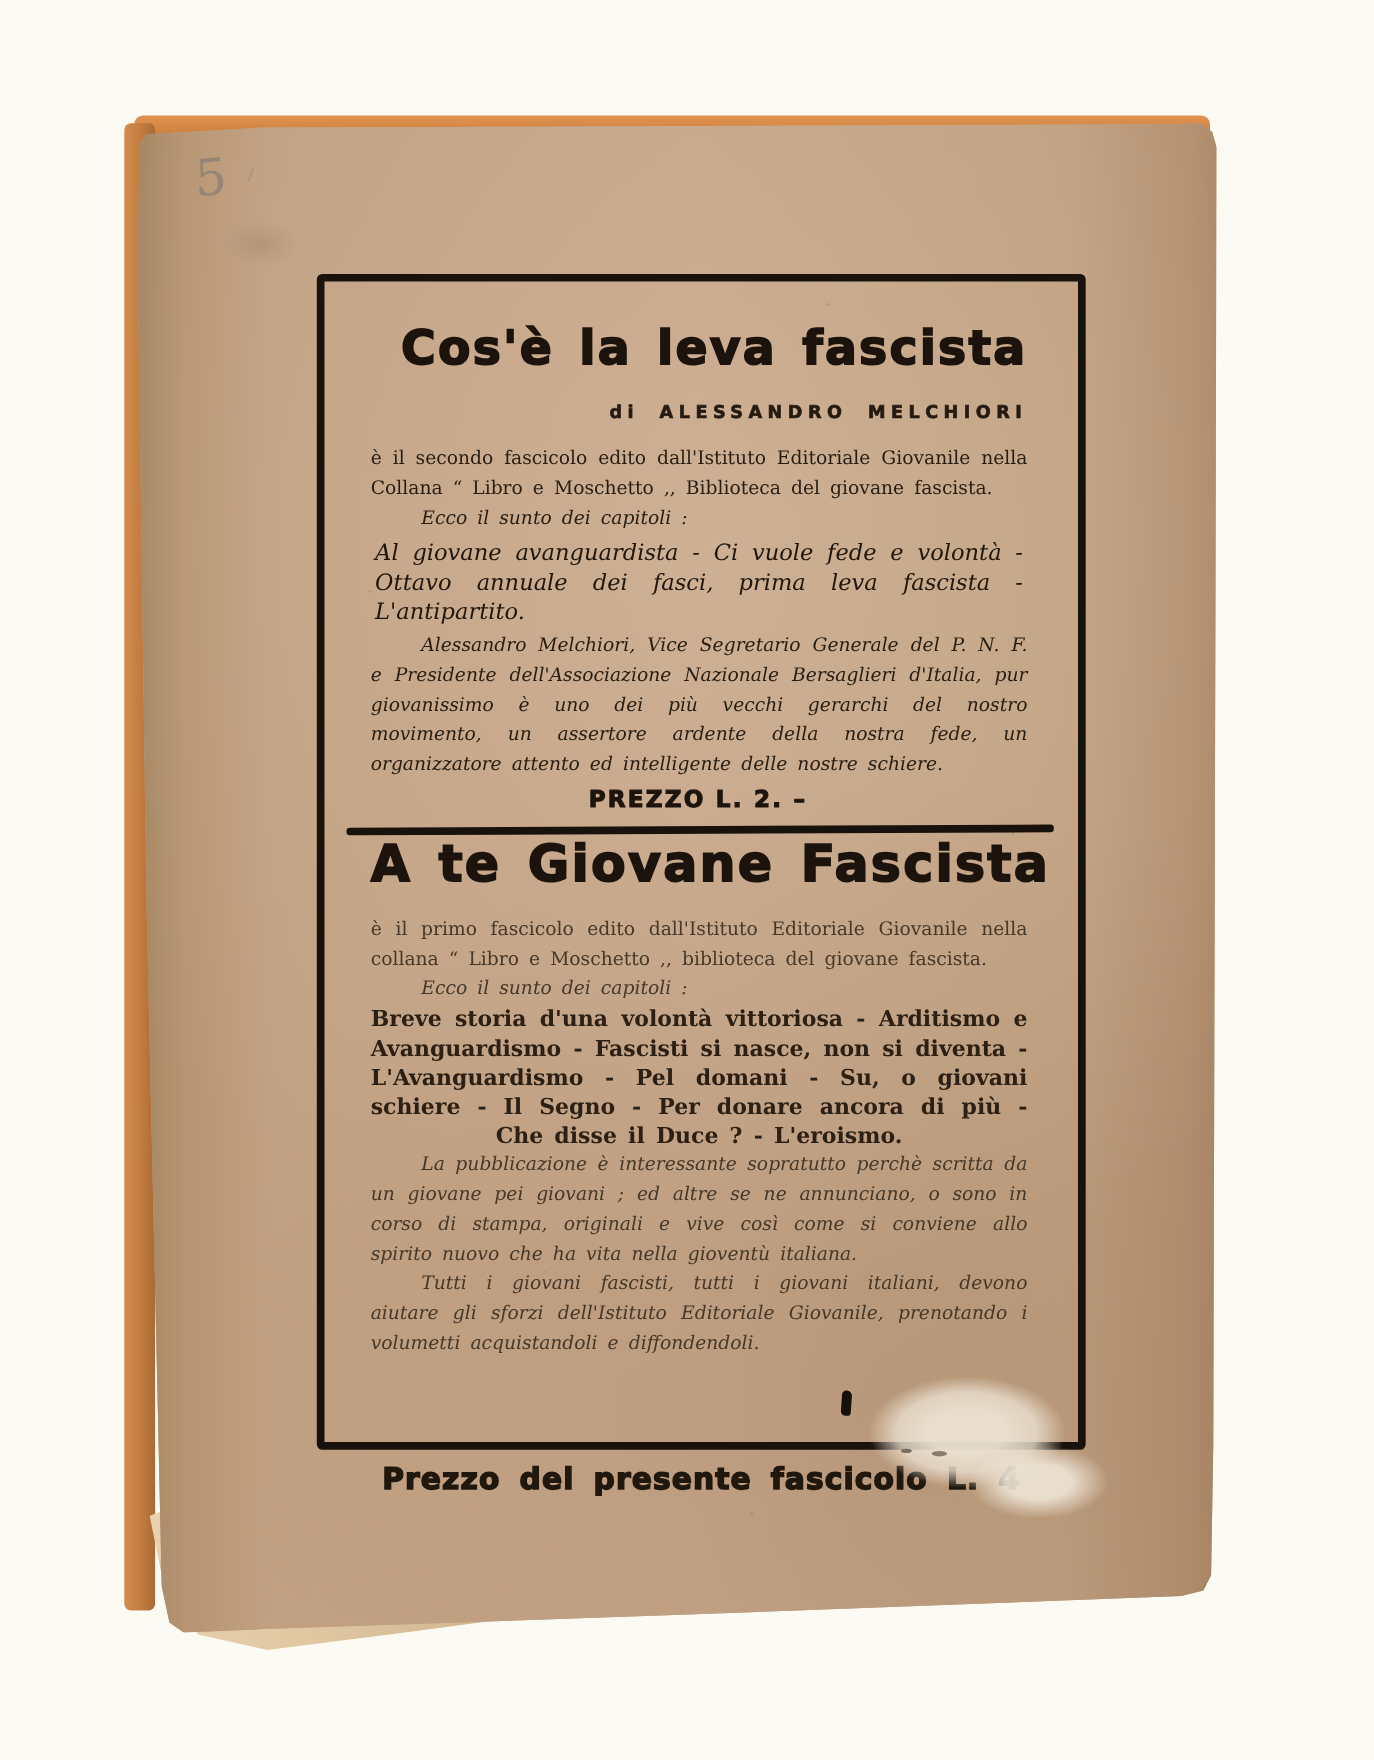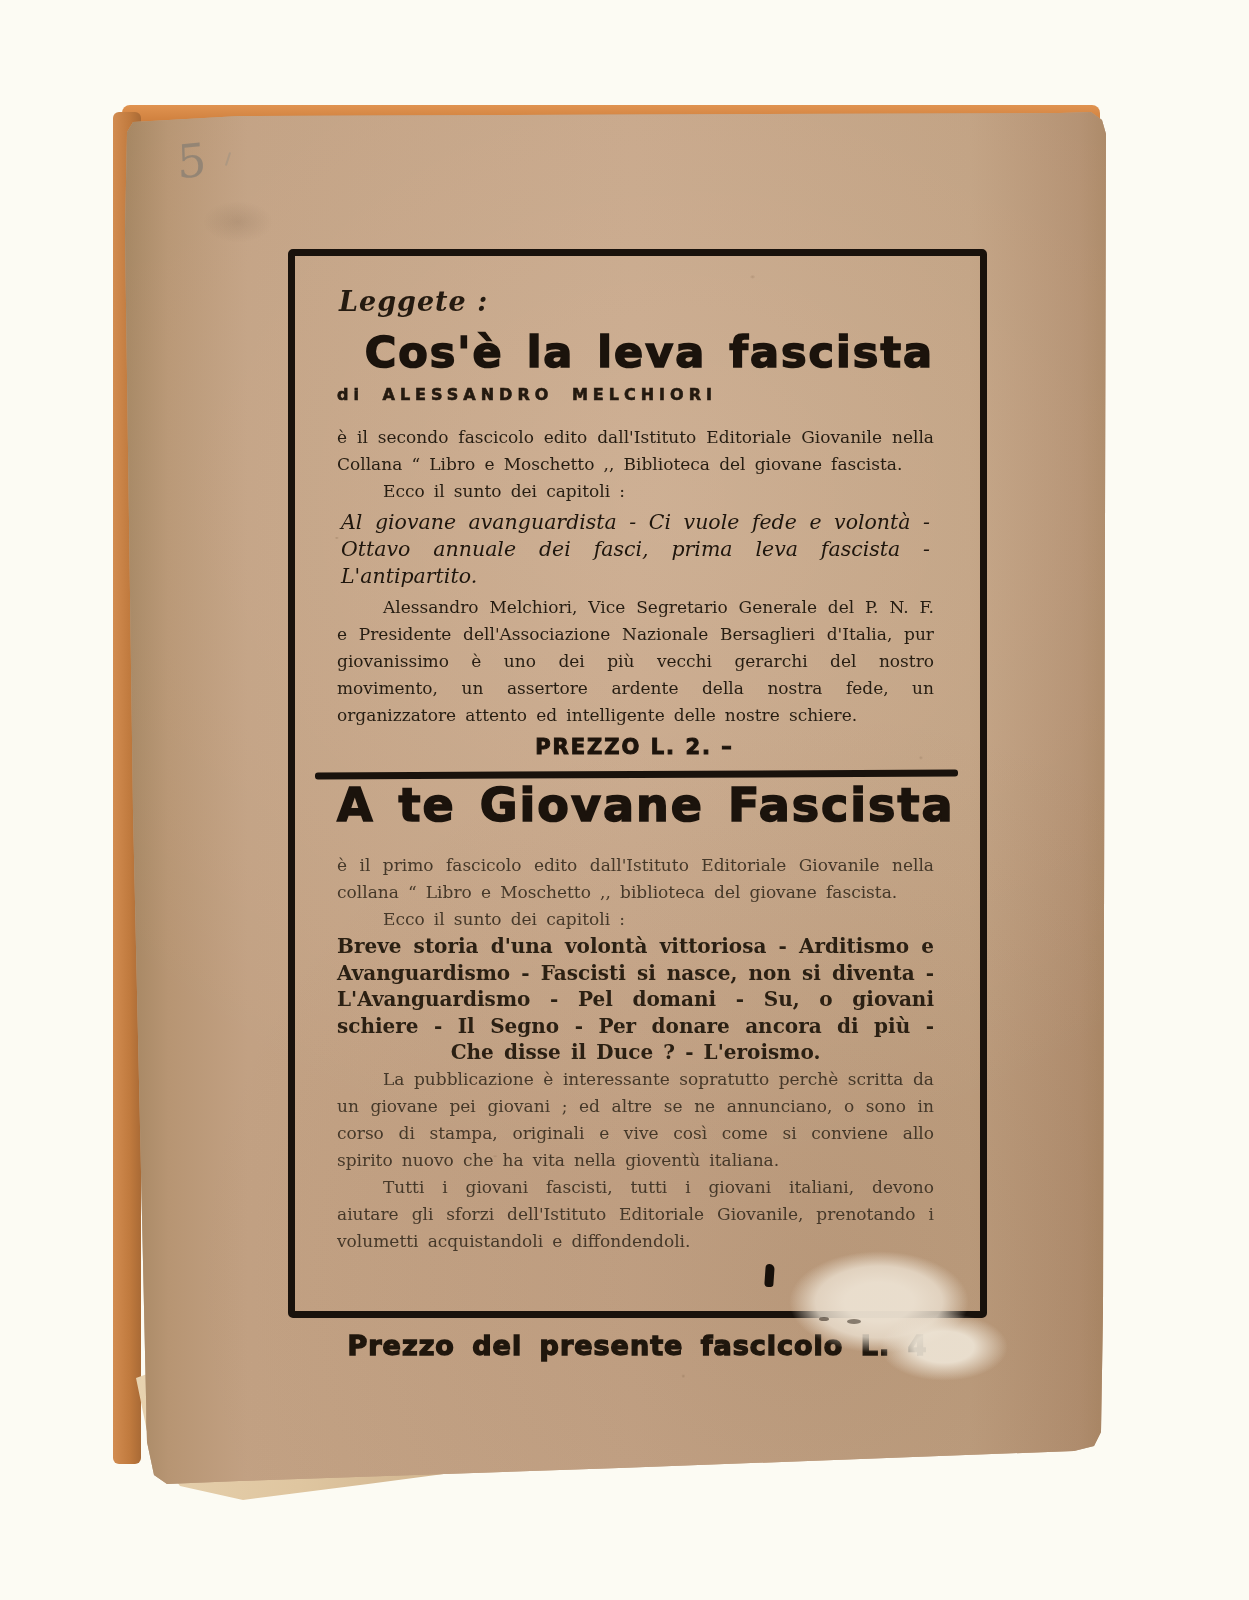--- a/index.html
+++ b/index.html
@@ -84,30 +84,30 @@
   }
   .big-title {
     font-family:"DejaVu Sans", sans-serif; font-weight:bold;
     text-align:right; color:#1b130c;
     -webkit-text-stroke:1.6px #1b130c;
     letter-spacing:2px; word-spacing:6px; white-space:nowrap;
   }
   .title-1 { font-size:43px; margin-top:10px; }
   .title-2 { font-size:46px; margin-top:0; }
   .byline {
-    font-family:"DejaVu Sans", sans-serif; font-weight:bold; text-align:left;
+    font-family:"DejaVu Sans", sans-serif; font-weight:bold; text-align:right;
     font-size:16px; letter-spacing:5px; word-spacing:8px; color:#241a10;
-    -webkit-text-stroke:.6px #241a10; margin-top:8px;
+    -webkit-text-stroke:.6px #241a10; margin-top:23px;
   }
   .para {
     font-size:17px; line-height:27px; text-align:justify;
     word-spacing:.22em; color:#261d12; margin:0;
   }
   .p-first { margin-top:20px; }
-  .indent { text-indent:46px; }
+  .indent { text-indent:46px;font-style:italic; }
   .chapters {
     font-weight:normal; font-style:italic;
     font-size:20.5px; line-height:27px; text-align:justify;
     word-spacing:.18em; color:#1f160d; margin:4px;
   }
   .chapters-2 {
     font-style:normal; font-weight:bold; font-size:20px; line-height:26.5px;
     text-align:justify; text-align-last:center; word-spacing:.16em; color:#2b2013; margin:0;
   }
   .faded { color:#453829; }
@@ -161,21 +161,20 @@
 <div class="cover">
   <div class="cover-grain"></div>
 
   <span class="pencil-mark">5</span>
   <span class="pencil-tick"></span>
 
   <div class="frame">
     <div class="frame-inner">
 
       <div>
-        <div class="kicker">Leggete :</div>
         <div class="big-title title-1">Cos'è la leva fascista</div>
         <div class="byline">di ALESSANDRO MELCHIORI</div>
         <p class="para p-first">è il secondo fascicolo edito dall'Istituto Editoriale Giovanile nella Collana “ Libro e Moschetto ,, Biblioteca del giovane fascista.</p>
         <p class="para indent">Ecco il sunto dei capitoli :</p>
         <p class="chapters">Al giovane avanguardista - Ci vuole fede e volontà - Ottavo annuale dei fasci, prima leva fascista - L'antipartito.</p>
         <p class="para indent">Alessandro Melchiori, Vice Segretario Generale del P. N. F. e Presidente dell'Associazione Nazionale Bersaglieri d'Italia, pur giovanissimo è uno dei più vecchi gerarchi del nostro movimento, un assertore ardente della nostra fede, un organizzatore attento ed intelligente delle nostre schiere.</p>
         <div class="price-1">PREZZO L. 2. –</div>
       </div>
 
       <div class="divider"></div>

